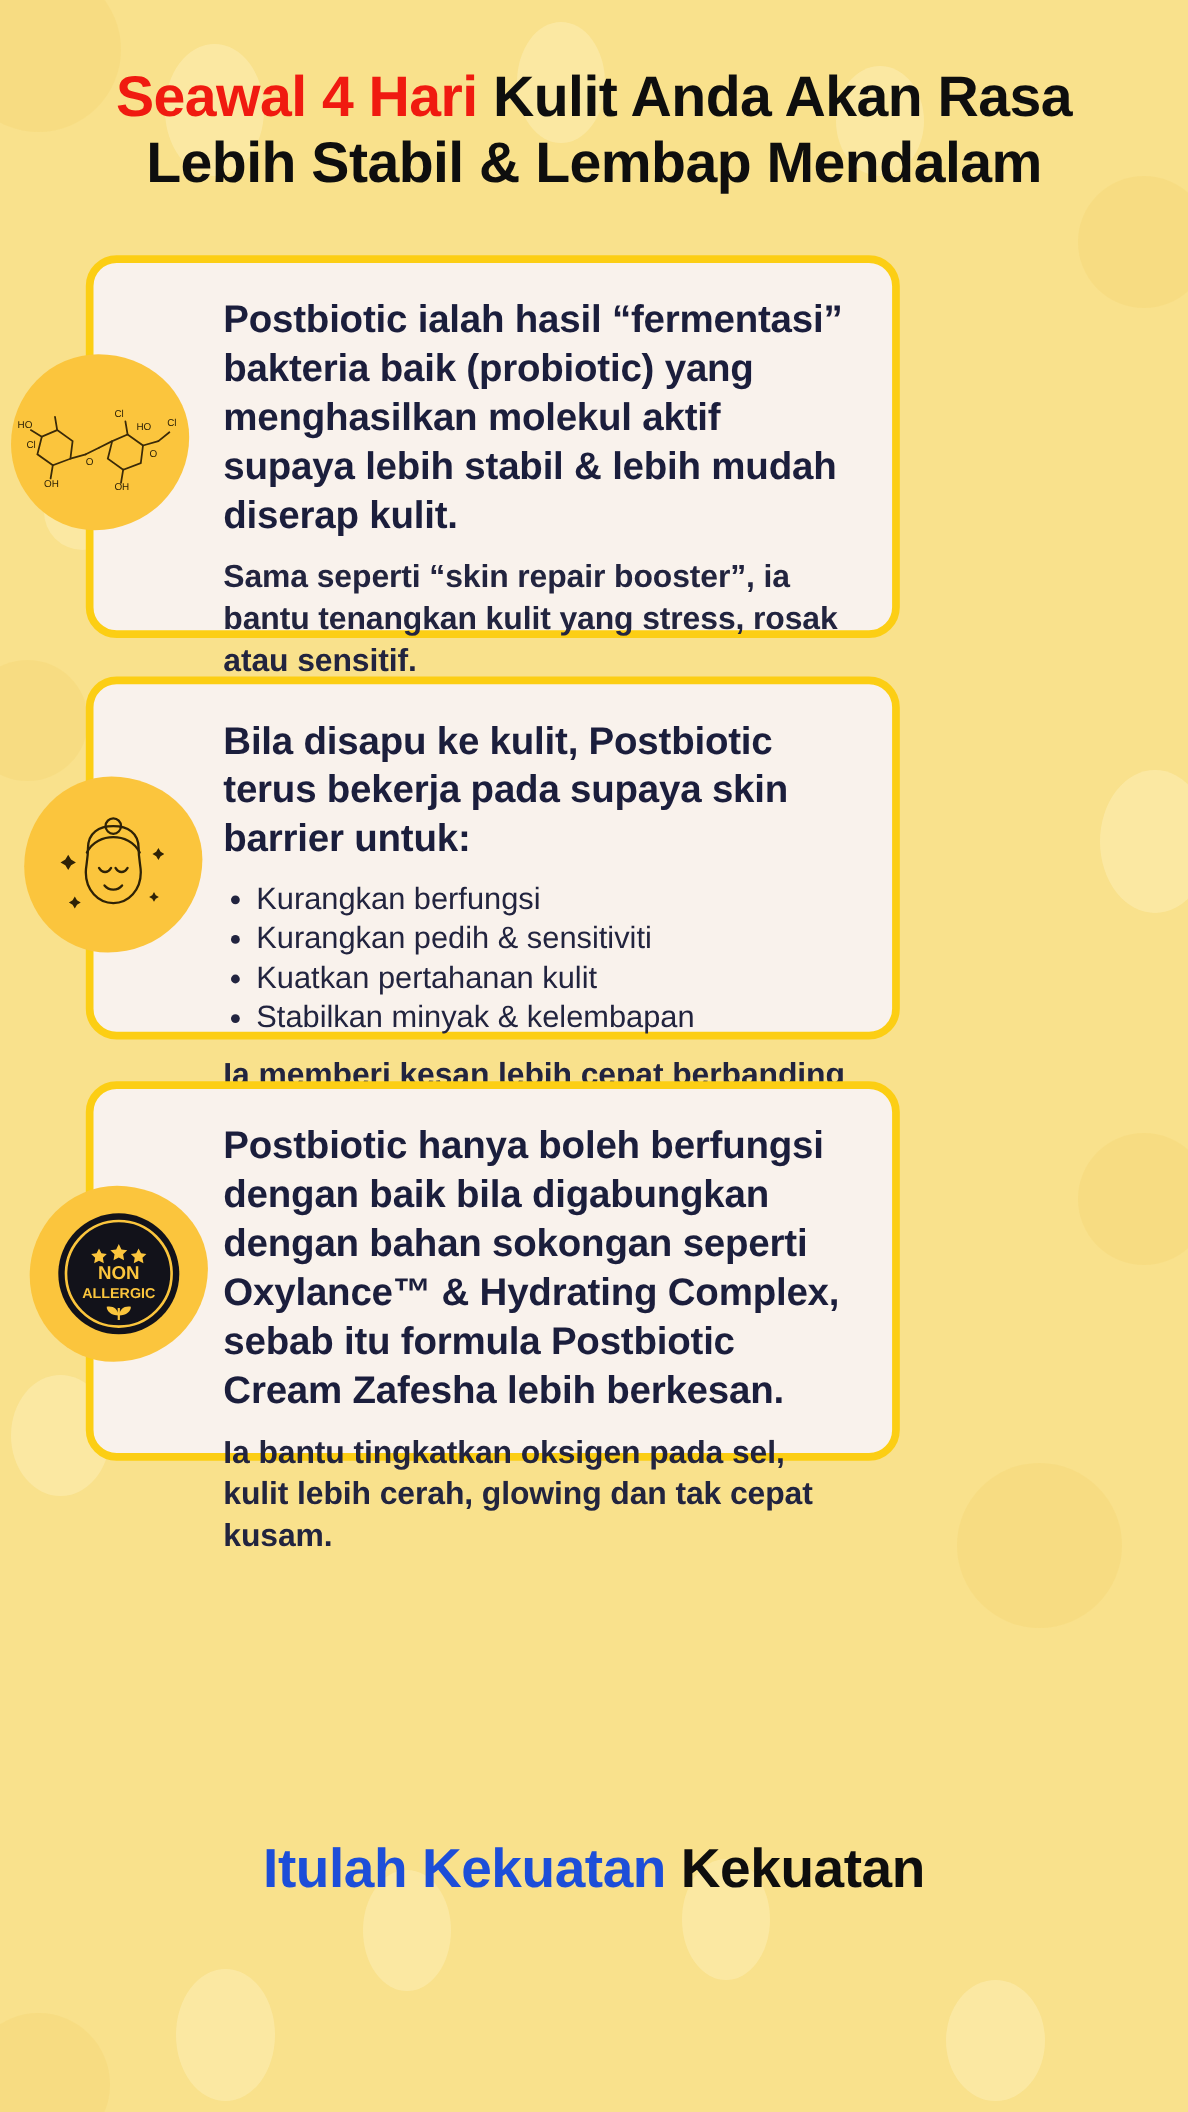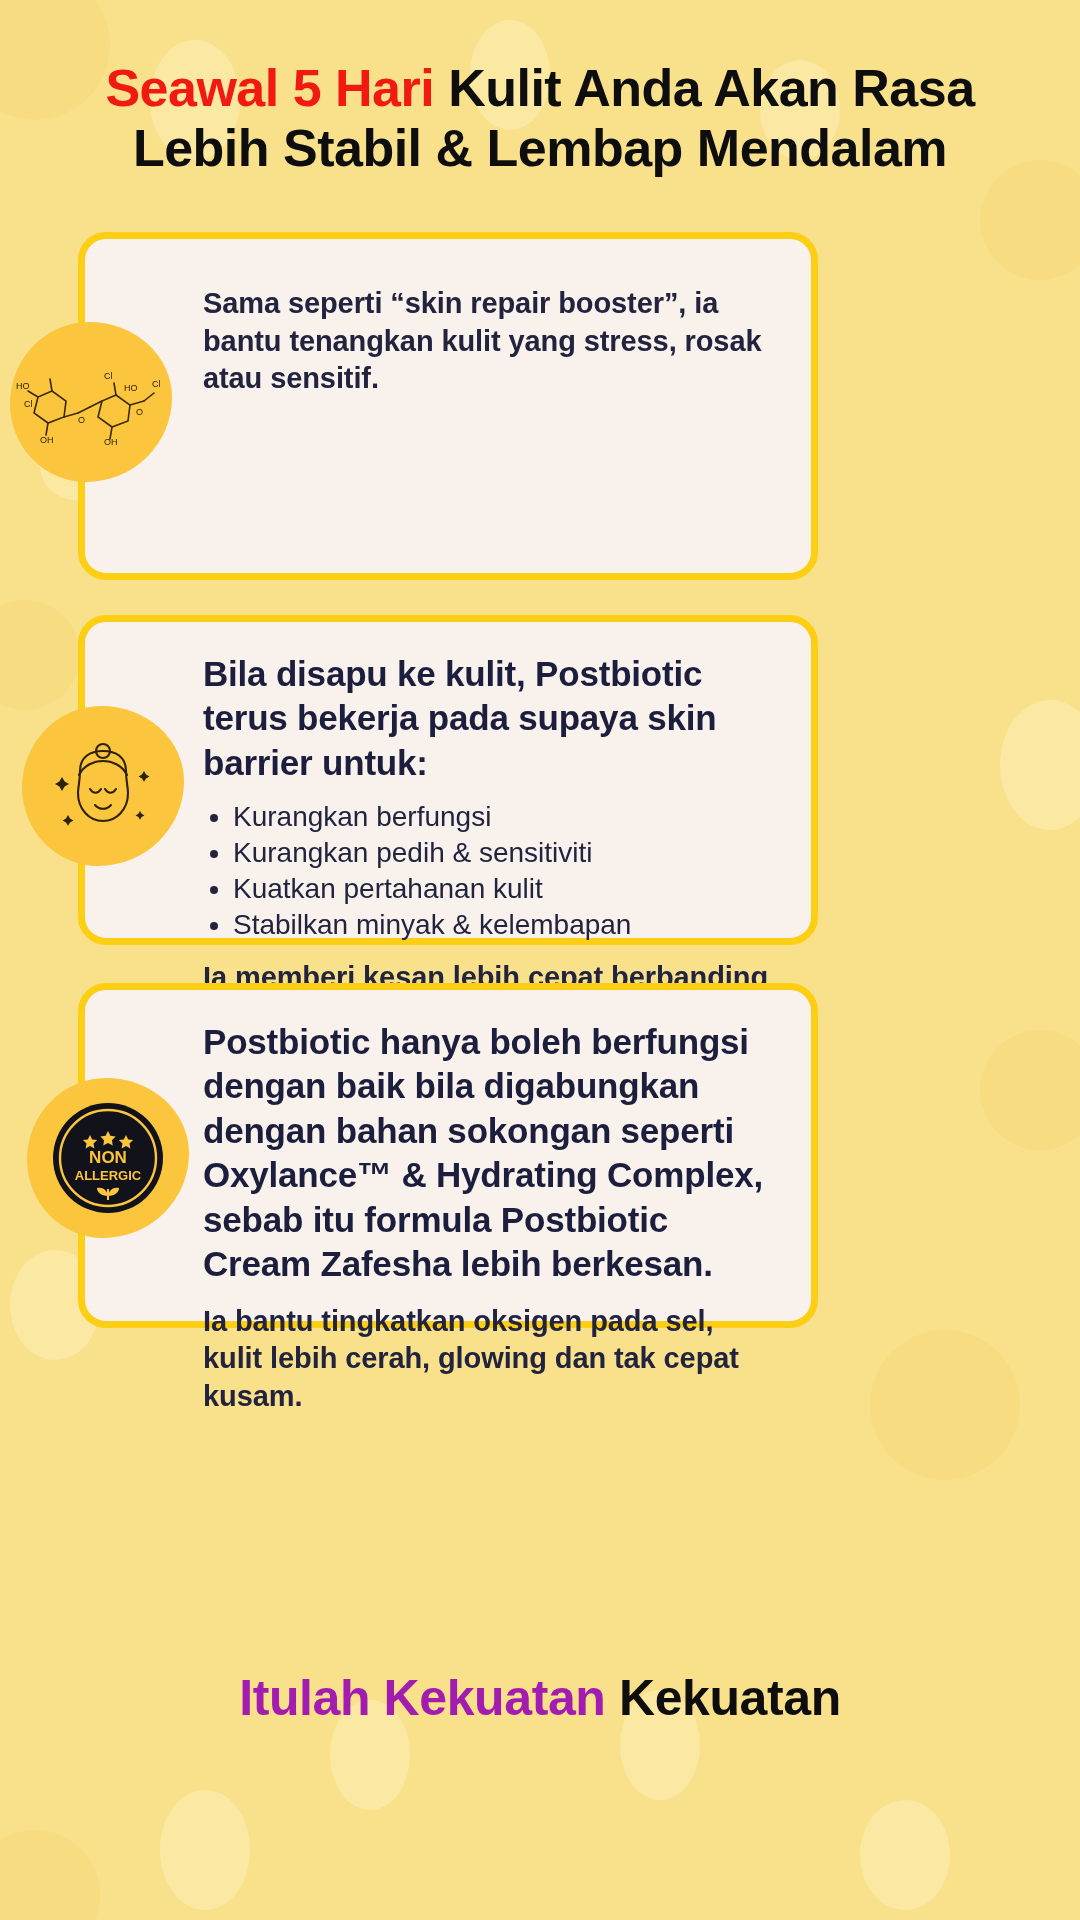--- a/index.html
+++ b/index.html
@@ -77,21 +77,21 @@
 
   
   .footer{
     position:absolute;top:1668px;left:0;width:1080px;
     text-align:center;
     font-size:50px;line-height:1.2;
     font-weight:bold;color:#0E0E0E;
     letter-spacing:-0.4px;
     padding:0 40px;box-sizing:border-box;
   }
-  .ft-red{color:#a21caf;}
+  .ft-red{color:#1d4ed8;}
 </style>
 </head>
 <body>
 
 <div class="bg-blobs">
   <div class="blob" style="left:-40px;top:-30px;width:150px;height:150px;"></div>
   <div class="blob2" style="left:150px;top:40px;width:90px;height:120px;"></div>
   <div class="blob2" style="left:470px;top:20px;width:80px;height:110px;"></div>
   <div class="blob2" style="left:760px;top:60px;width:80px;height:100px;"></div>
   <div class="blob" style="left:980px;top:160px;width:120px;height:120px;"></div>
@@ -104,25 +104,26 @@
   <div class="blob2" style="left:330px;top:1700px;width:80px;height:110px;"></div>
   <div class="blob2" style="left:620px;top:1690px;width:80px;height:110px;"></div>
   <div class="blob2" style="left:160px;top:1790px;width:90px;height:120px;"></div>
   <div class="blob2" style="left:860px;top:1800px;width:90px;height:110px;"></div>
   <div class="blob" style="left:-30px;top:1830px;width:130px;height:130px;"></div>
 </div>
 
 <div class="wrap">
 
   <div class="headline">
-    <span class="hl-red">Seawal 5 Hari</span><span> Kulit Anda Akan Rasa</span><br>
+    <span class="hl-red">Seawal 4 Hari</span><span> Kulit Anda Akan Rasa</span><br>
     <span>Lebih Stabil &amp; Lembap Mendalam</span>
   </div>
 
   <div class="card" id="card1">
+    <h3>Postbiotic ialah hasil “fermentasi” bakteria baik (probiotic) yang menghasilkan molekul aktif supaya lebih stabil &amp; lebih mudah diserap kulit.</h3>
     <p>Sama seperti “skin repair booster”, ia bantu tenangkan kulit yang stress, rosak atau sensitif.</p>
   </div>
   <div class="badge" id="badge1">
     <div class="splat"></div>
     <svg width="150" height="90" viewBox="0 0 150 90">
       <g fill="none" stroke="#3A2A08" stroke-width="1.6" stroke-linecap="round">
 
         <path d="M22 40 L18 56 L32 66 L48 60 L50 44 L36 34 Z"></path>
         <path d="M36 34 L34 22"></path>
         <path d="M22 40 L12 34"></path>

